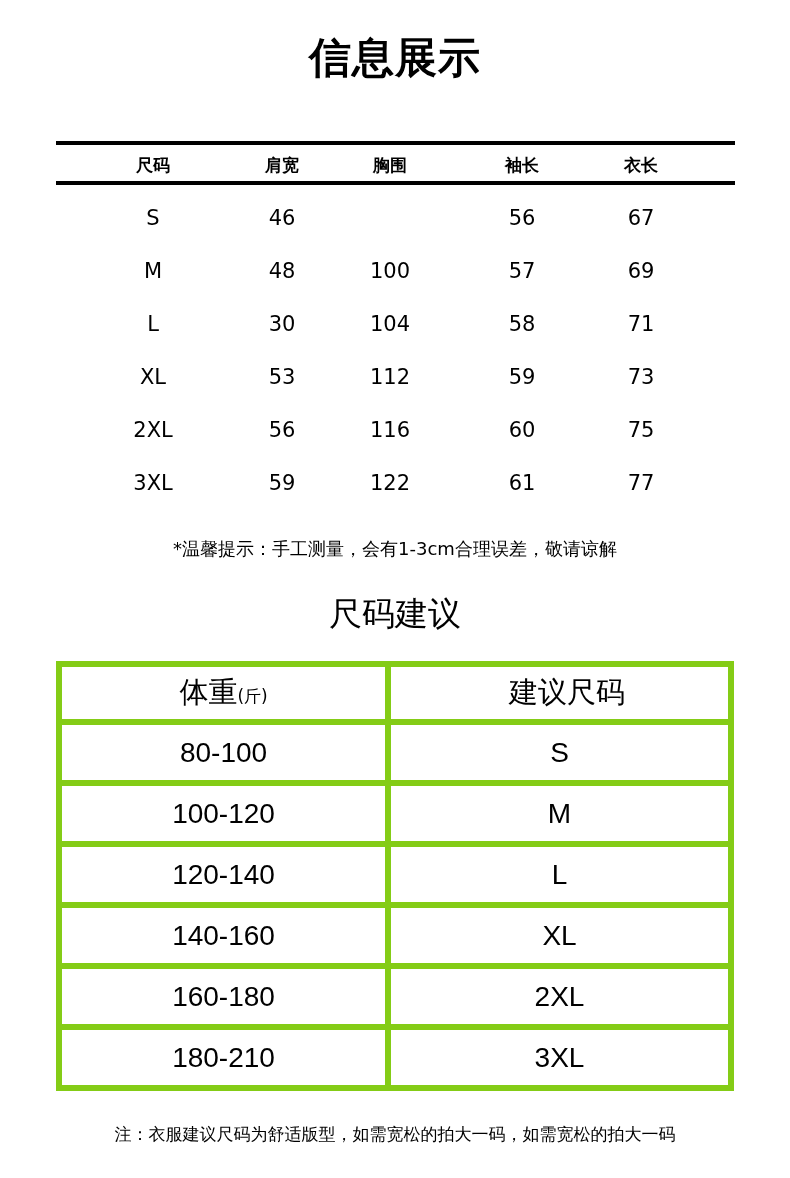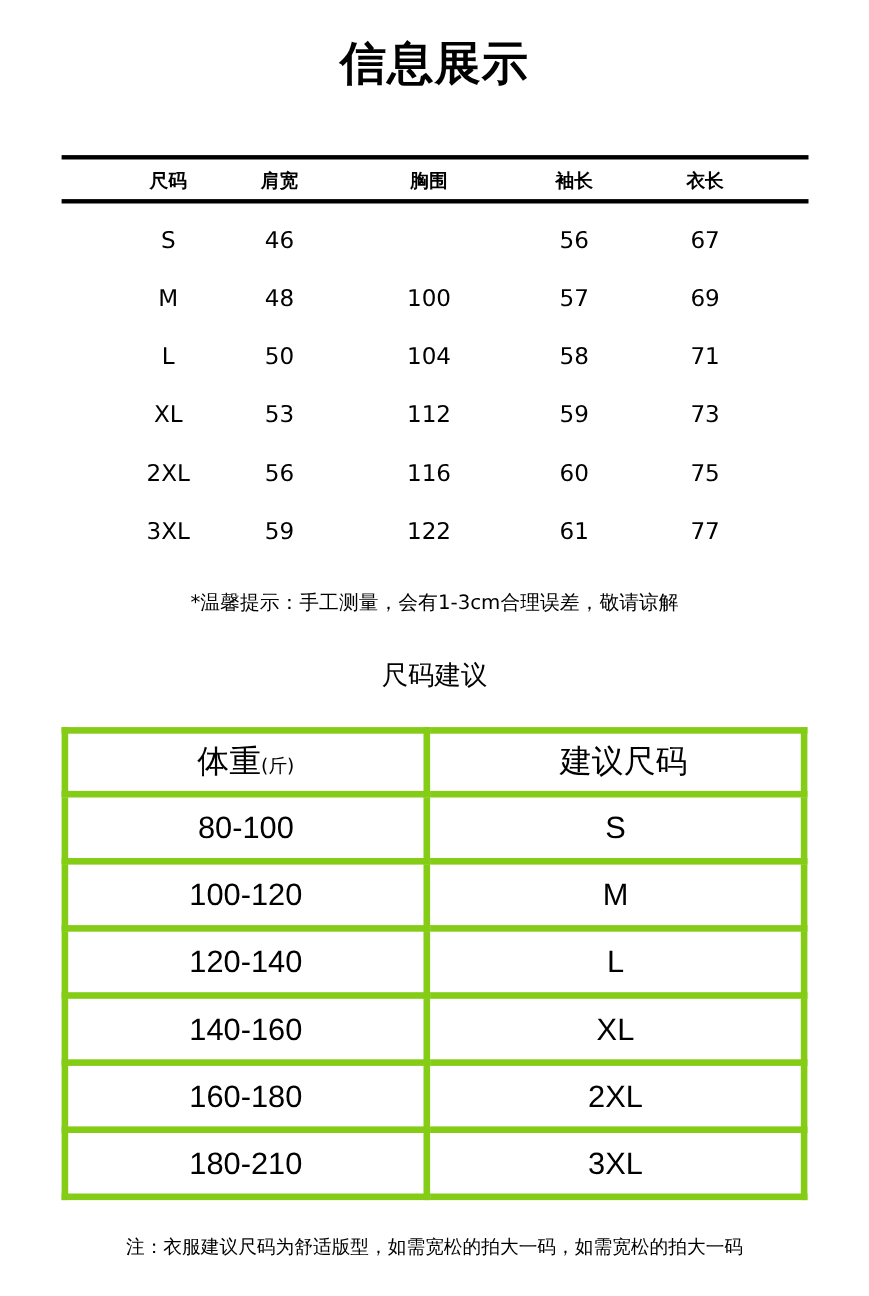--- a/index.html
+++ b/index.html
@@ -61,41 +61,41 @@
       font-weight: bold;
       top: 2px;
     }
     .measure-body .measure-cell {
       font-size: 21px;
       font-family: "DejaVu Sans", sans-serif;
       font-weight: normal;
       letter-spacing: 0px;
     }
     .c0 { left: 47px; }
-    .c1 { left: 148px; }
+    .c1 { left: 176px; }
     .c2 { left: 284px; }
     .c3 { left: 416px; }
     .c4 { left: 535px; }
 
     .tip {
       position: absolute;
       left: 0;
       top: 536px;
       width: 790px;
       text-align: center;
       font-size: 18px;
       line-height: 26px;
     }
     .advice-title {
       position: absolute;
       left: 0;
       top: 594px;
       width: 790px;
       text-align: center;
-      font-size: 24px;
+      font-size: 33px;
       line-height: 40px;
     }
     
     .advice-table {
       position: absolute;
       left: 56px;
       top: 661px;
       width: 678px;
       border-collapse: collapse;
     }
@@ -156,21 +156,21 @@
     </div>
     <div class="measure-row" style="top:110px;">
       <div class="measure-cell c0">M</div>
       <div class="measure-cell c1">48</div>
       <div class="measure-cell c2">100</div>
       <div class="measure-cell c3">57</div>
       <div class="measure-cell c4">69</div>
     </div>
     <div class="measure-row" style="top:163px;">
       <div class="measure-cell c0">L</div>
-      <div class="measure-cell c1">50</div>
+      <div class="measure-cell c1">30</div>
       <div class="measure-cell c2">104</div>
       <div class="measure-cell c3">58</div>
       <div class="measure-cell c4">71</div>
     </div>
     <div class="measure-row" style="top:216px;">
       <div class="measure-cell c0">XL</div>
       <div class="measure-cell c1">53</div>
       <div class="measure-cell c2">112</div>
       <div class="measure-cell c3">59</div>
       <div class="measure-cell c4">73</div>

